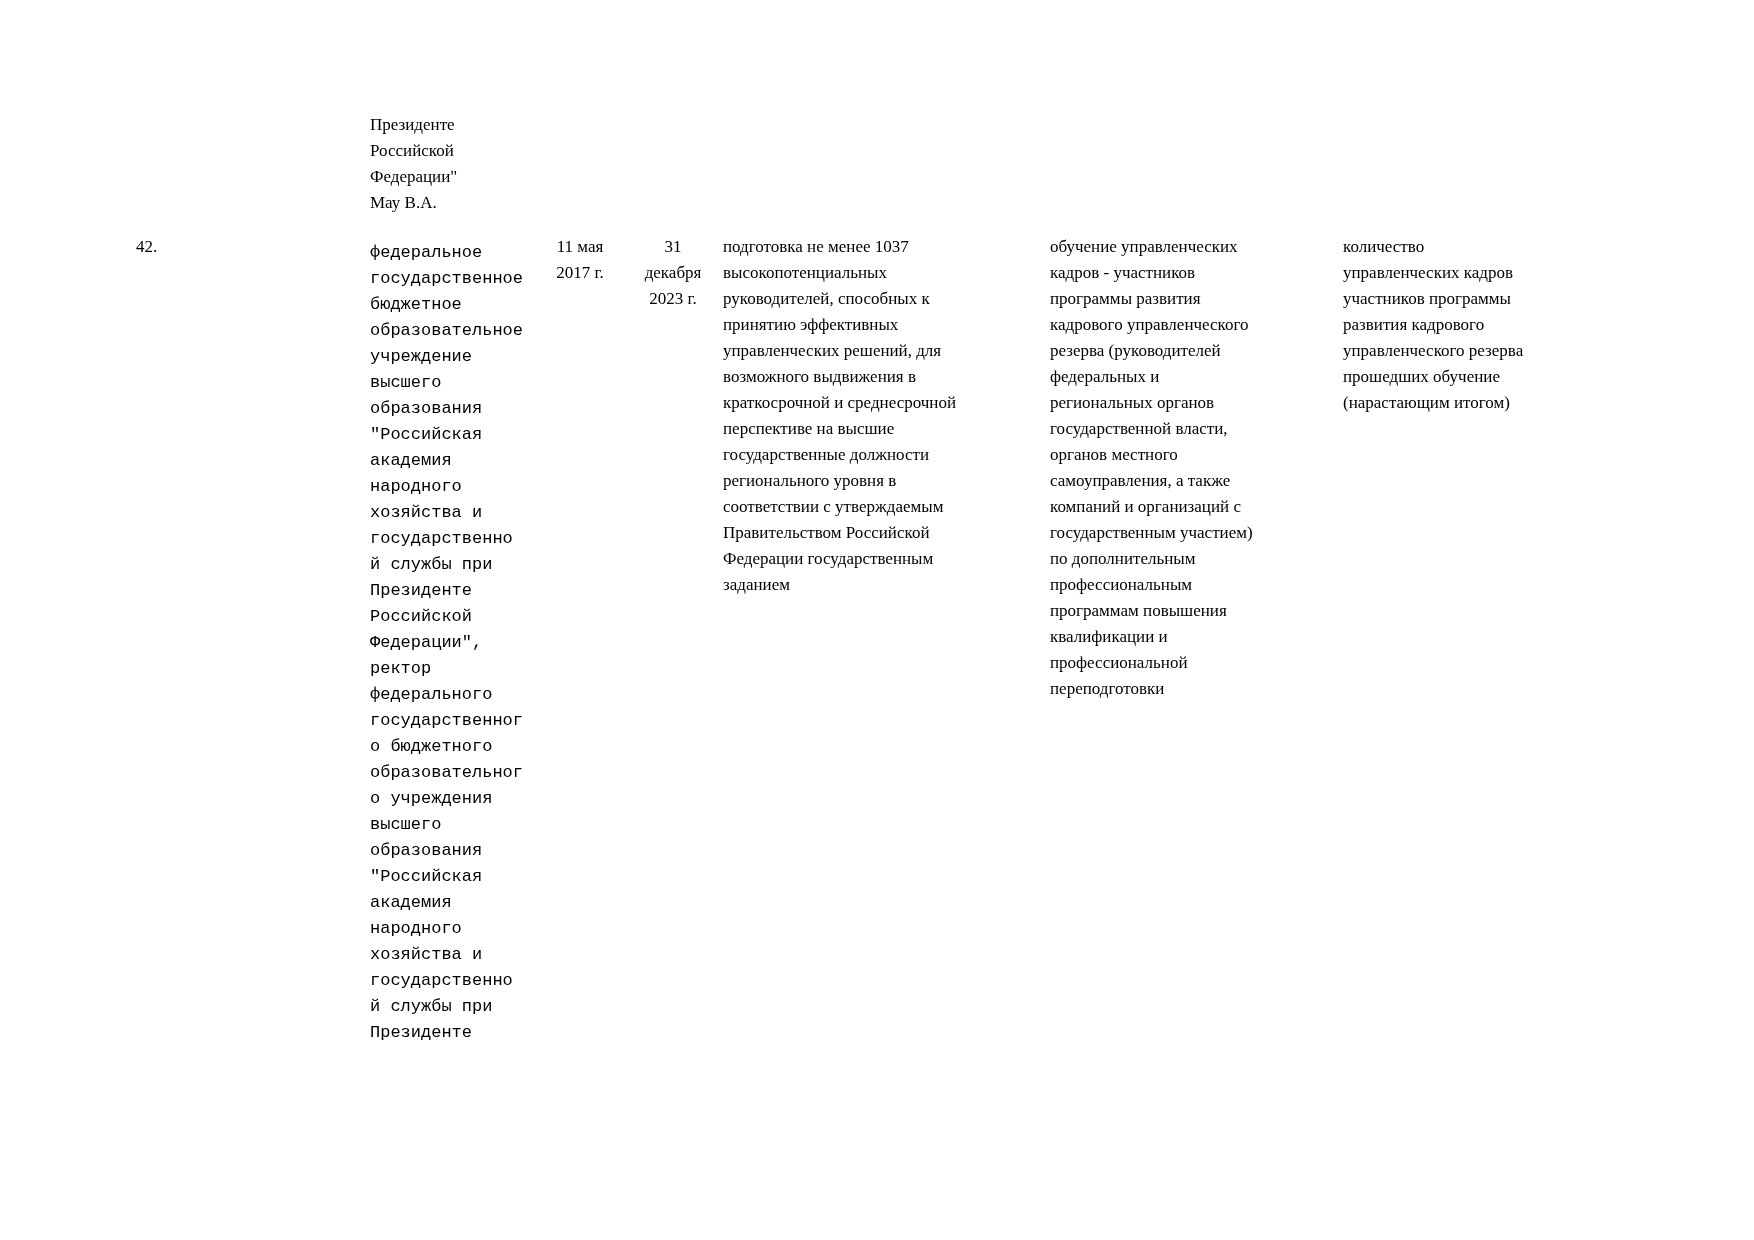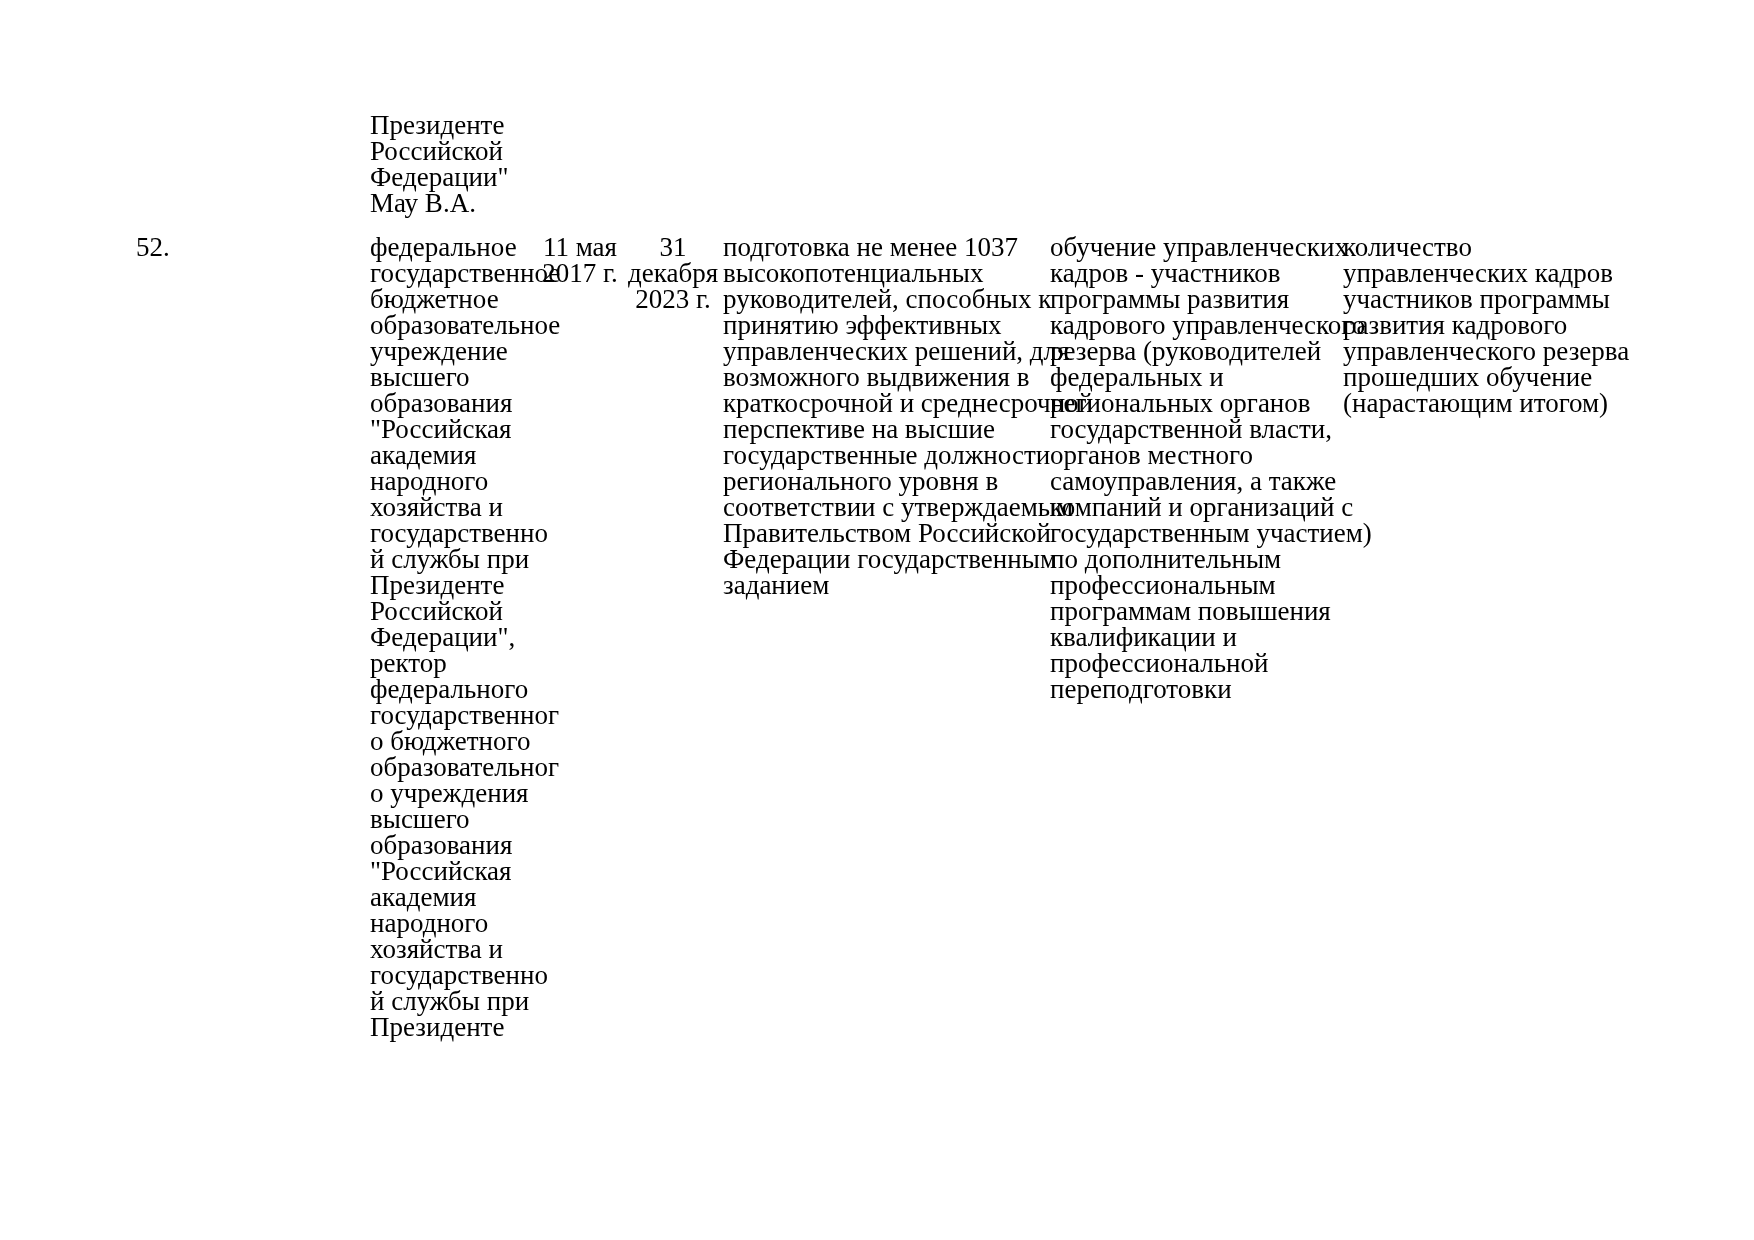--- a/index.html
+++ b/index.html
@@ -3,45 +3,45 @@
 <meta charset="utf-8">
 <style>
   * { margin: 0; padding: 0; box-sizing: border-box; }
   html, body { background: #ffffff; }
   .page {
     position: relative;
     width: 1754px;
     height: 1240px;
     background: #ffffff;
     font-family: "Liberation Serif", serif;
-    font-size: 27px;
+    font-size: 17px;
     line-height: 26px;
     color: #000000;
     overflow: hidden;
   }
   .cell {
     position: absolute;
     white-space: pre;
   }
   .center { text-align: center; }
 </style>
 </head>
 <body>
 
 <div class="page">
 
   <div class="cell" style="left: 370px; top: 112px; width: 180px;">Президенте
 Российской
 Федерации"
 Мау В.А.</div>
 
-  <div class="cell" style="left: 136px; top: 234px; width: 42px;">52.</div>
+  <div class="cell" style="left: 136px; top: 234px; width: 42px;">42.</div>
 
 
-  <div class="cell" style="left: 370px; top: 234px; width: 180px;">федеральное
+  <div class="cell" style="left: 370px; top: 240px; width: 180px; font-family: Liberation Mono, monospace;">федеральное
 государственное
 бюджетное
 образовательное
 учреждение
 высшего
 образования
 "Российская
 академия
 народного
 хозяйства и

